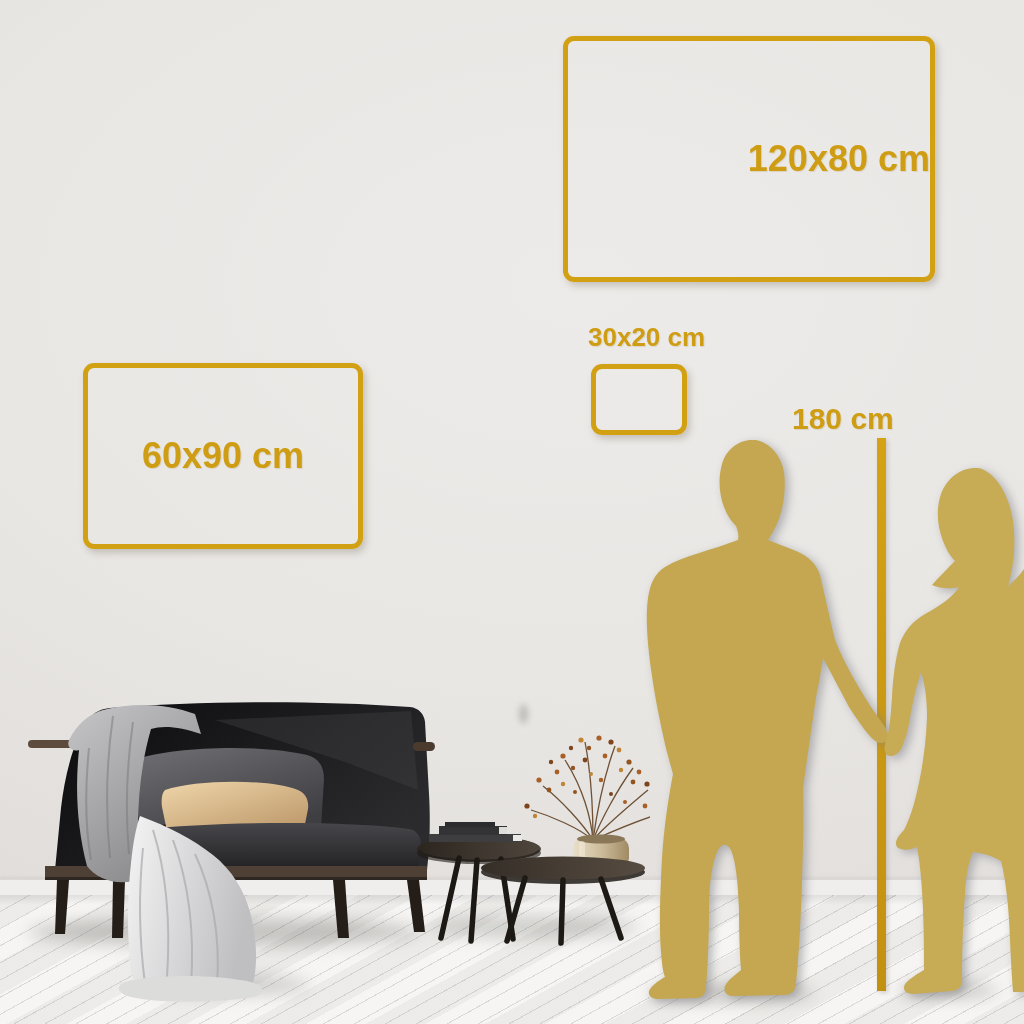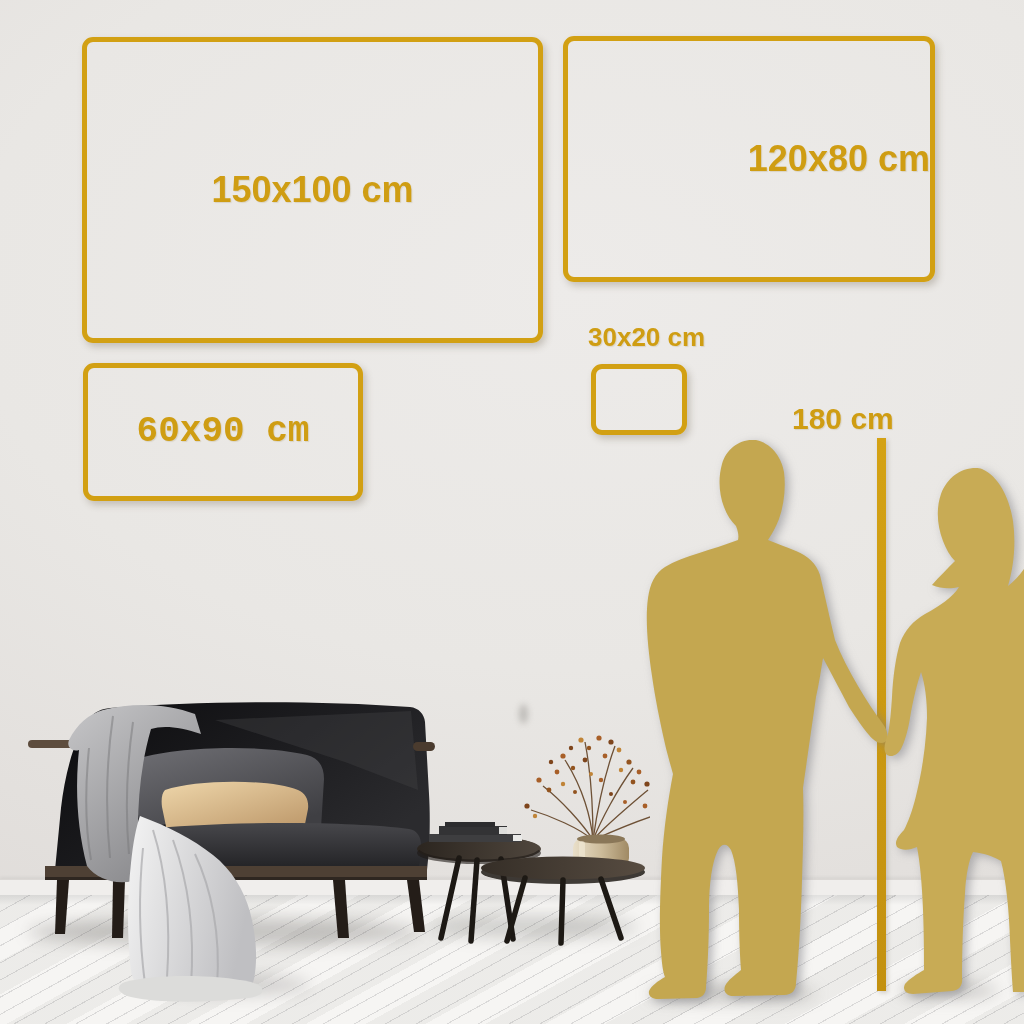--- a/index.html
+++ b/index.html
@@ -32,21 +32,21 @@
     background:rgba(140,138,134,0.45);filter:blur(3px);
   }
   
   .size-frame{
     position:absolute;border:5px solid #d2a013;border-radius:11px;
     box-shadow:3px 4px 7px rgba(110,100,80,0.30);
     display:flex;align-items:center;justify-content:center;
   }
   .f1{left:82px; top:37px; width:461px;height:306px;}
   .f2{left:563px;top:36px; width:372px;height:246px;justify-content:flex-end;}
-  .f3{left:83px; top:363px;width:280px;height:138px;font-family:Liberation Mono, monospace;}
+  .f3{left:83px; top:363px;width:280px;height:186px;}
   .f4{left:382px;top:362px;width:184px;height:127px;}
   .f5{left:591px;top:364px;width:96px; height:71px;}
   .frame-label{
     color:#cf9d13;font-weight:700;font-size:36px;letter-spacing:0px;line-height:1;
     text-shadow:1px 1px 1px rgba(120,90,10,0.15);
   }
   .label-30x20{
     position:absolute;left:588px;top:324px;font-size:26px;font-weight:700;color:#cf9d13;line-height:1;
     text-shadow:1px 1px 1px rgba(120,90,10,0.15);
   }
@@ -79,23 +79,20 @@
 </head>
 <body>
 
 <div class="scene">
 
   <div class="wall"></div>
   <div class="baseboard"></div>
   <div class="floor"></div>
   <div class="wall-smudge"></div>
 
-  <div class="size-frame f1">
-    <span class="frame-label">150x100 cm</span>
-  </div>
   <div class="size-frame f2">
     <span class="frame-label">120x80 cm</span>
   </div>
   <div class="size-frame f3">
     <span class="frame-label">60x90 cm</span>
   </div>
   <div class="size-frame f5"></div>
   <div class="label-30x20">30x20 cm</div>
 
   <div class="height-label">180 cm</div>

